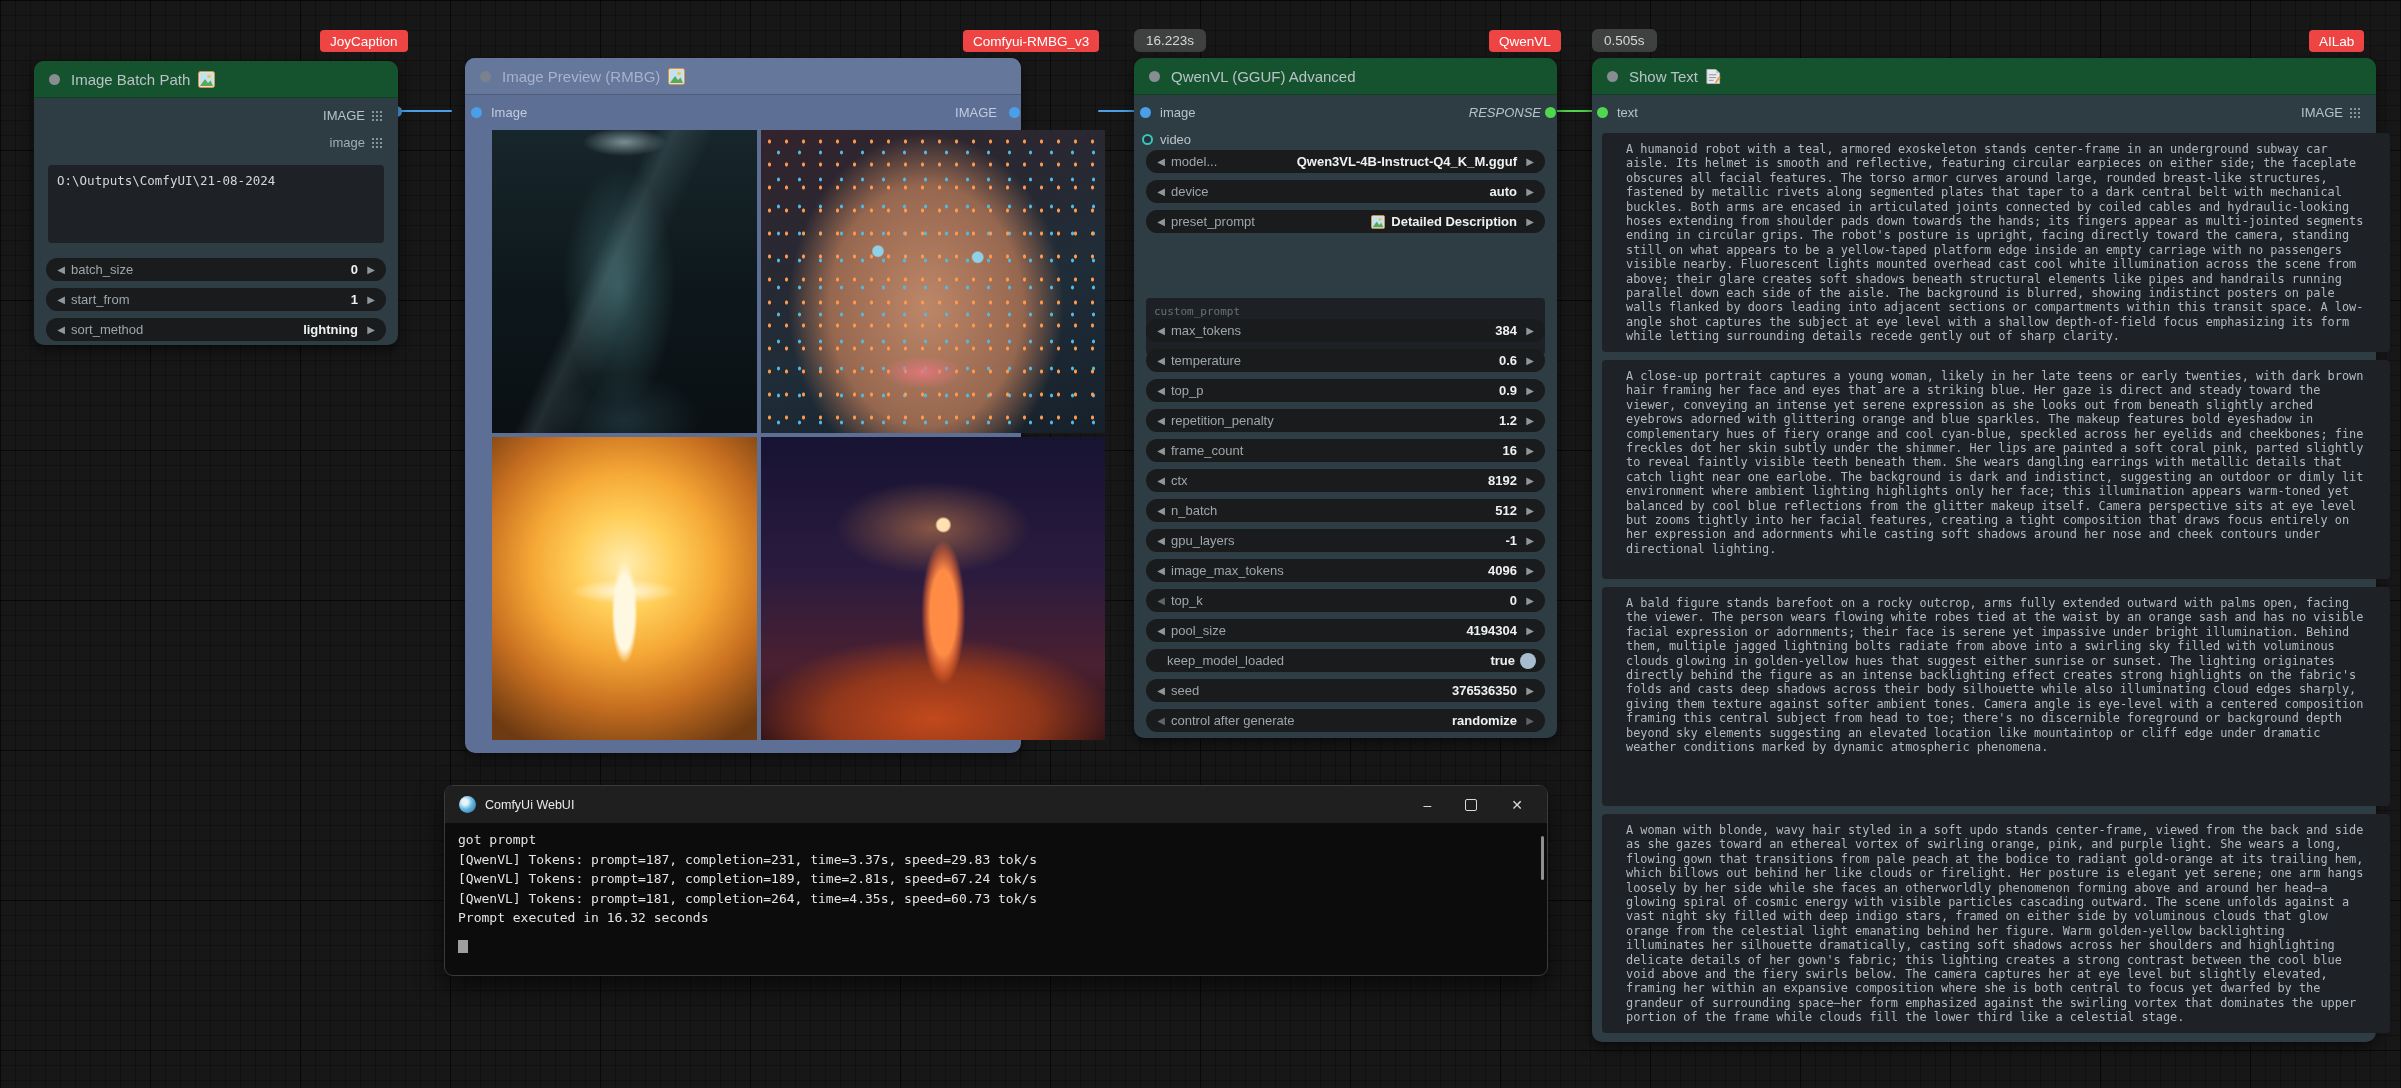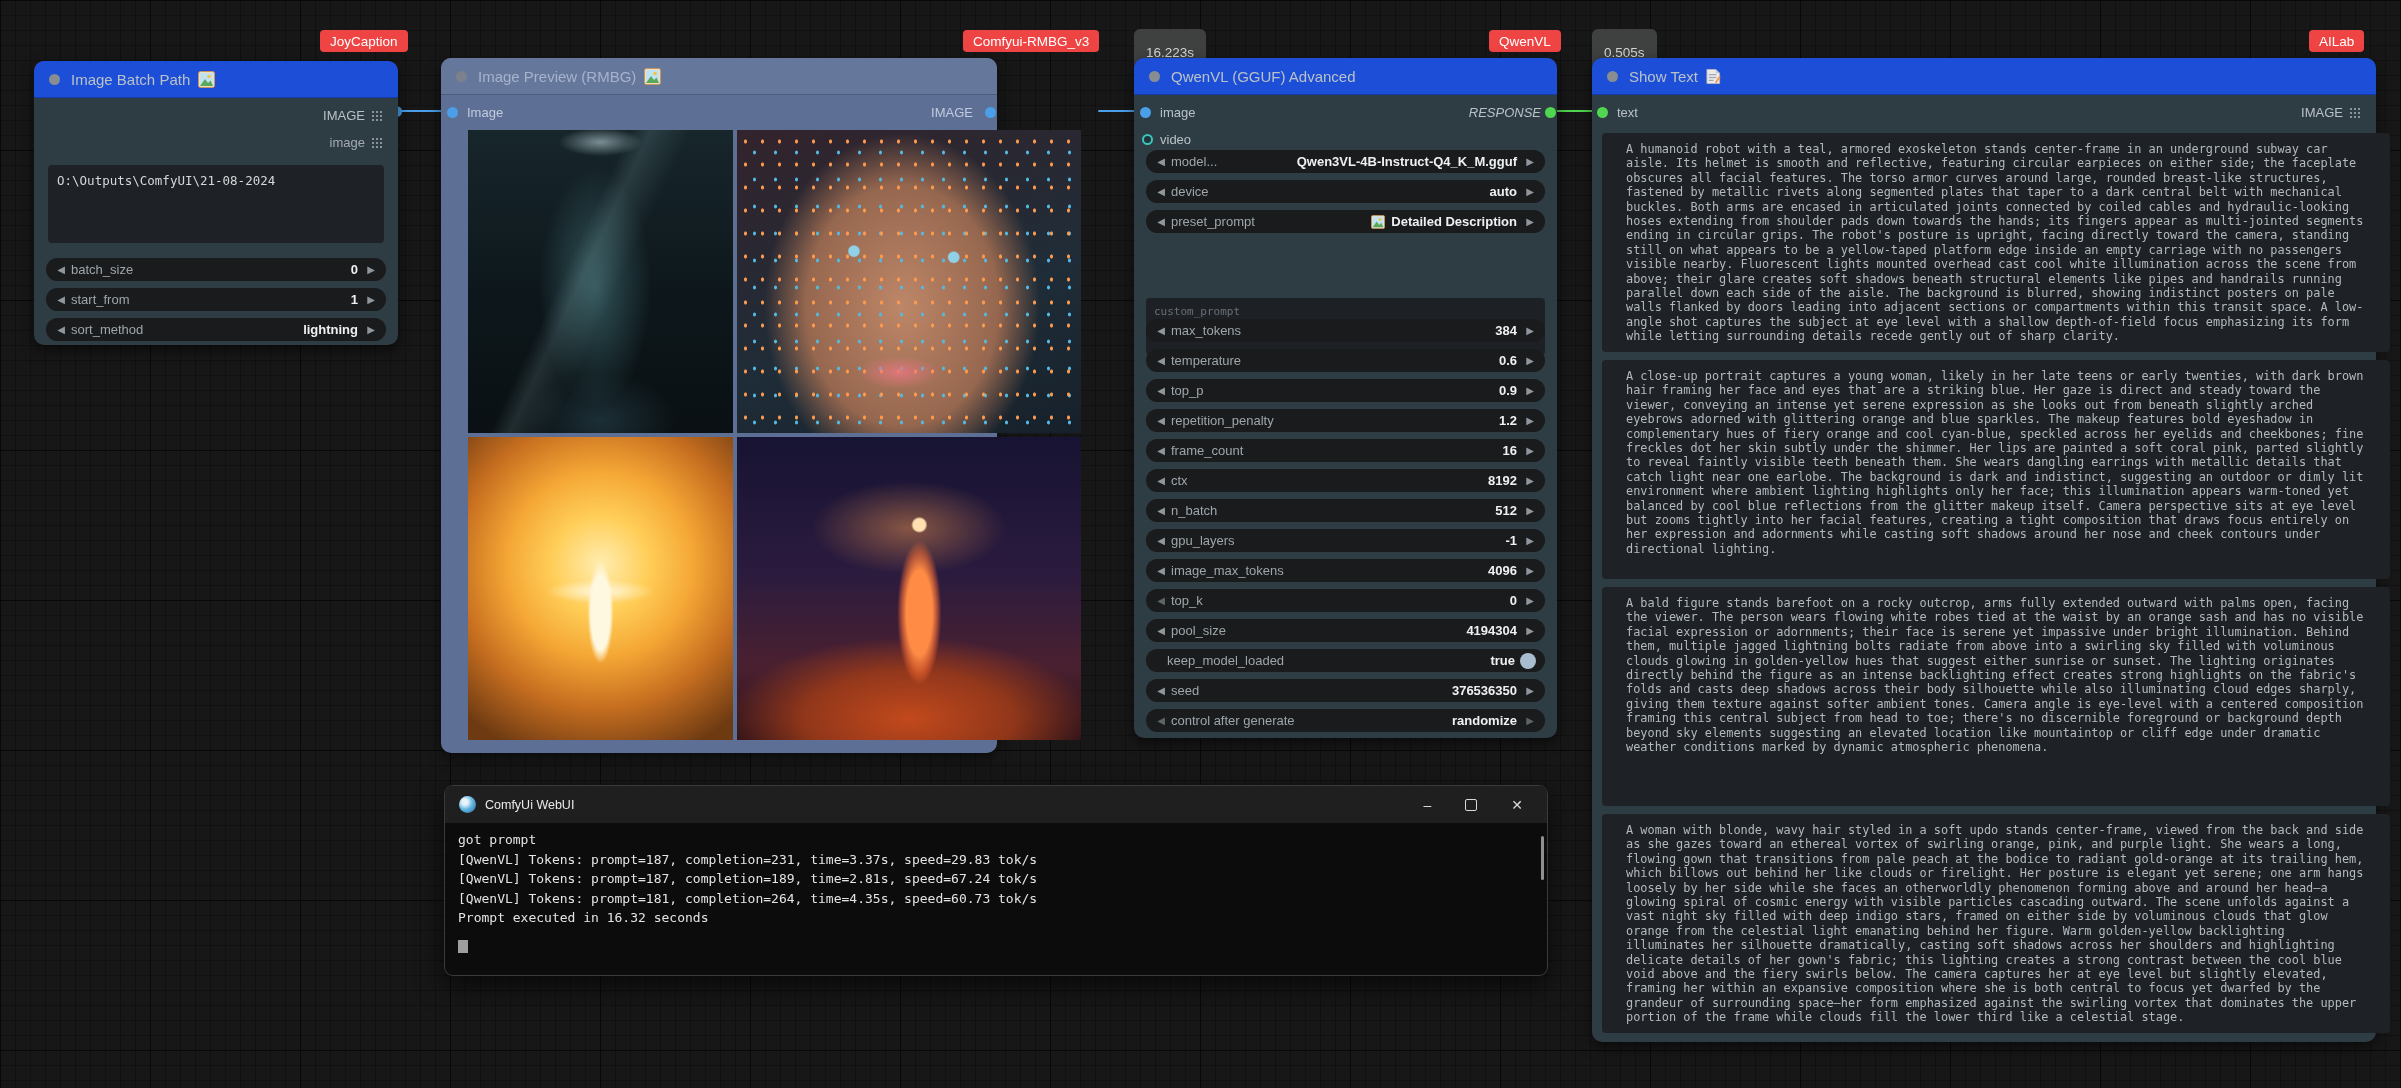--- a/index.html
+++ b/index.html
@@ -10,21 +10,21 @@
       linear-gradient(rgba(0,0,0,.45) 1px, transparent 1px),
       linear-gradient(90deg, rgba(0,0,0,.45) 1px, transparent 1px),
       linear-gradient(rgba(0,0,0,.25) 1px, transparent 1px),
       linear-gradient(90deg, rgba(0,0,0,.25) 1px, transparent 1px);
     background-size:150px 150px,150px 150px,15px 15px,15px 15px;
     font-family:"Liberation Sans", sans-serif;
     -webkit-font-smoothing:antialiased;
   }
   .node{position:absolute;border-radius:10px;box-shadow:0 5px 14px rgba(0,0,0,.55);}
   .node-dark{background:#2e3c44;}
-  .node-dark .hdr{background:#1d4ed8;}
+  .node-dark .hdr{background:#14532d;}
   .node-blue{background:#5d6f94;}
   .node-blue .hdr{background:#66779c;}
   .hdr{height:36px;border-radius:10px 10px 0 0;display:flex;align-items:center;gap:11px;padding:0 15px;border-bottom:1px solid rgba(0,0,0,.22);}
   .tdot{width:11px;height:11px;border-radius:50%;background:#878d91;flex:0 0 auto;}
   .node-blue .tdot{background:#7c828d;}
   .ttl{font-size:15px;color:#b9c2c7;display:flex;align-items:center;gap:8px;white-space:nowrap;}
   .node-blue .ttl{color:#a7b2cc;}
   .prow{position:relative;display:flex;align-items:center;margin-top:7px;height:20px;padding:0 16px;font-size:13px;color:#b9c2c7;}
   .node-blue .prow{color:#c2cbdf;}
   .plab-r{margin-left:auto;display:flex;align-items:center;gap:6px;}
@@ -37,21 +37,21 @@
   .arr{width:16px;font-size:10px;color:#8f979c;text-align:center;flex:0 0 auto;line-height:23px;}
   .arr.dim{color:#5d6468;}
   .wl{margin-left:2px;white-space:nowrap;}
   .wv{margin-left:auto;margin-right:5px;color:#eef1f2;font-weight:700;white-space:nowrap;display:flex;align-items:center;gap:6px;}
   .toggle-knob{width:16px;height:16px;border-radius:50%;background:#a9bdd0;flex:0 0 auto;margin-right:2px;}
   .tbox{position:absolute;background:#1e2226;border-radius:4px;font-family:"DejaVu Sans Mono", monospace;color:#d4d8da;}
   .pathbox{font-size:12.5px;padding:8px 9px;}
   textarea.custom{position:absolute;background:#1d2125;border:none;border-radius:4px;font-family:"DejaVu Sans Mono", monospace;font-size:11px;color:#c6cbce;padding:7px 8px;resize:none;outline:none;margin-top:48px;}
   textarea.custom::placeholder{color:#687076;}
   .textpara{font-size:11.9px;line-height:14.4px;color:#b2bac0;padding:9px 24px;white-space:pre-wrap;overflow:hidden;}
-  .badge-time{position:absolute;height:23px;background:#3f4040;border-radius:6px;color:#d6d6d6;font-size:13.5px;display:flex;align-items:center;padding:12px 12px;}
+  .badge-time{position:absolute;height:23px;background:#3f4040;border-radius:6px;color:#d6d6d6;font-size:13.5px;display:flex;align-items:center;padding:0 12px;}
   .badge-name{position:absolute;height:22px;background:#ef4444;border-radius:4px;color:#fff;font-size:13.5px;display:flex;align-items:center;padding:0 10px;}
   .link{position:absolute;height:2px;border-radius:1px;}
   .cdot{position:absolute;width:11px;height:11px;border-radius:50%;}
   .imggrid{position:absolute;left:27px;top:72px;width:613px;height:610px;display:grid;grid-template-columns:265px 344px;grid-template-rows:303px 303px;gap:4px;}
   .tile{width:100%;height:100%;}
   .tile-robot{background:
     radial-gradient(ellipse 60px 20px at 50% 4%, rgba(220,245,250,.5), transparent 70%),
     linear-gradient(115deg, transparent 40%, rgba(170,215,220,.14) 45%, transparent 55%),
     radial-gradient(ellipse 75px 160px at 48% 52%, rgba(72,122,128,.6), transparent 75%),
     radial-gradient(ellipse 95px 60px at 50% 96%, rgba(42,72,82,.55), transparent 80%),
@@ -155,21 +155,21 @@
     </div>
     <div class="pill">
       <span class="arr">◀</span>
       <span class="wl">sort_method</span>
       <span class="wv">lightning</span>
       <span class="arr">▶</span>
     </div>
   </div>
 </div>
 
-<div class="node node-blue" style="left:441px;top:58px;width:556px;height:695px;">
+<div class="node node-blue" style="left:465px;top:58px;width:556px;height:695px;">
   <div class="hdr">
     <span class="tdot"></span>
     <span class="ttl">
       <span>Image Preview (RMBG)</span>
       <svg width="17" height="17" viewBox="0 0 17 17">
           <rect x="0.5" y="0.5" width="16" height="16" rx="2" fill="#f0e0c0" stroke="#c8955c"></rect>
           <rect x="2" y="2" width="13" height="13" fill="#bfe3f2"></rect>
           <circle cx="11" cy="5.5" r="1.8" fill="#f5c542"></circle>
           <path d="M2 15 L7 8 L10 12 L12.5 9.5 L15 15 Z" fill="#5aa85c"></path>
         </svg>

